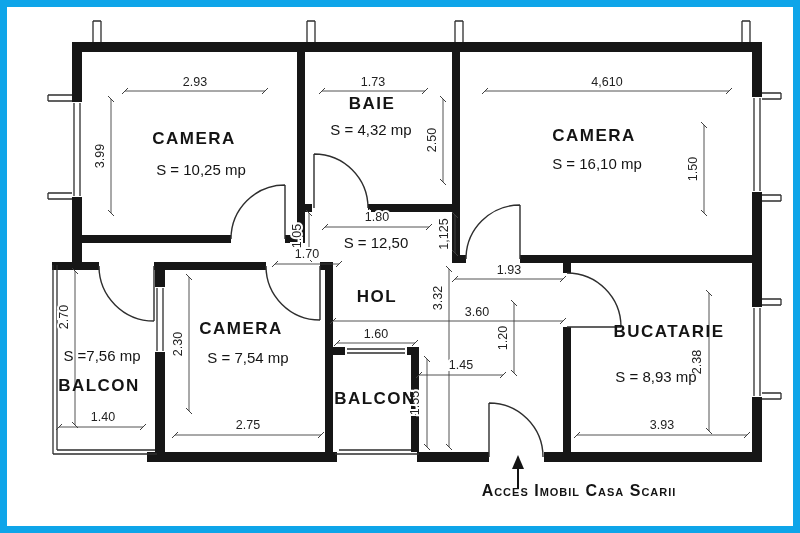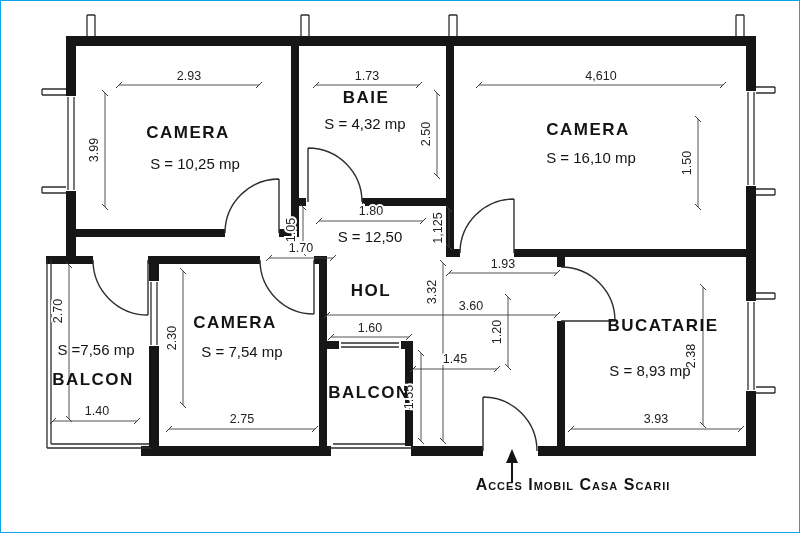--- a/index.html
+++ b/index.html
@@ -1,16 +1,16 @@
 <!DOCTYPE html>
 <html><head>
 <meta charset="utf-8">
 <style>
   html,body{margin:0;padding:0;background:#ffffff;}
-  .page{position:relative;width:800px;height:533px;background:#ffffff;box-sizing:border-box;border:1px solid #0ea5e9;overflow:hidden;}
+  .page{position:relative;width:800px;height:533px;background:#ffffff;box-sizing:border-box;border:7px solid #0ea5e9;overflow:hidden;}
   svg{display:block;}
   .wall{fill:#161616;stroke:none;}
   .thin{stroke:#2e2e2e;stroke-width:1.3;fill:none;}
   .door{stroke:#2e2e2e;stroke-width:1.4;fill:none;}
   .dim{stroke:#3f3f3f;stroke-width:0.9;fill:none;}
   text{fill:#141414;font-family:"Liberation Sans",sans-serif;}
   .room-label{font-size:17px;font-weight:700;letter-spacing:1.5px;text-anchor:middle;}
   .room-area{font-size:15px;font-weight:500;text-anchor:middle;}
   .dim-label{font-size:12.5px;font-weight:500;text-anchor:middle;fill:#222;
              paint-order:stroke;stroke:#ffffff;stroke-width:4px;}

